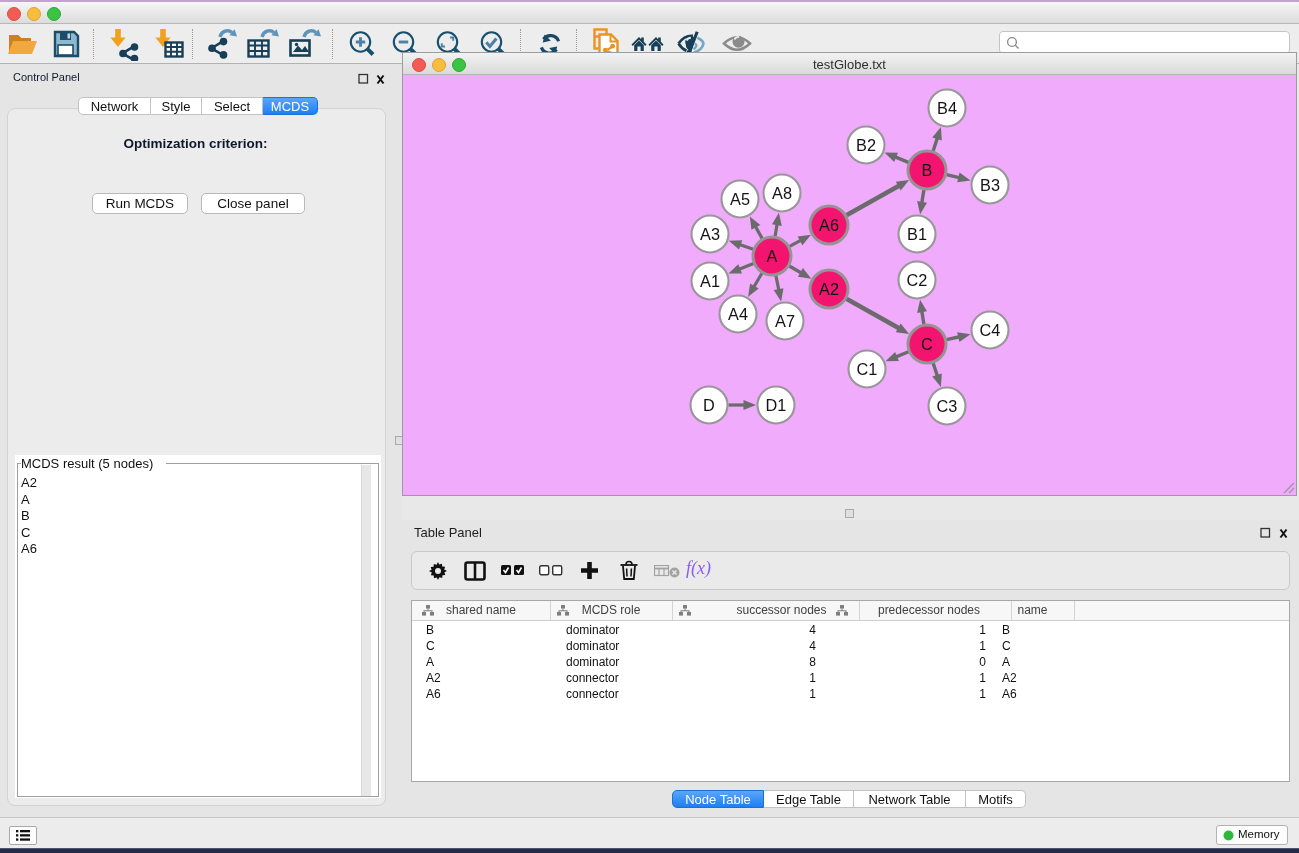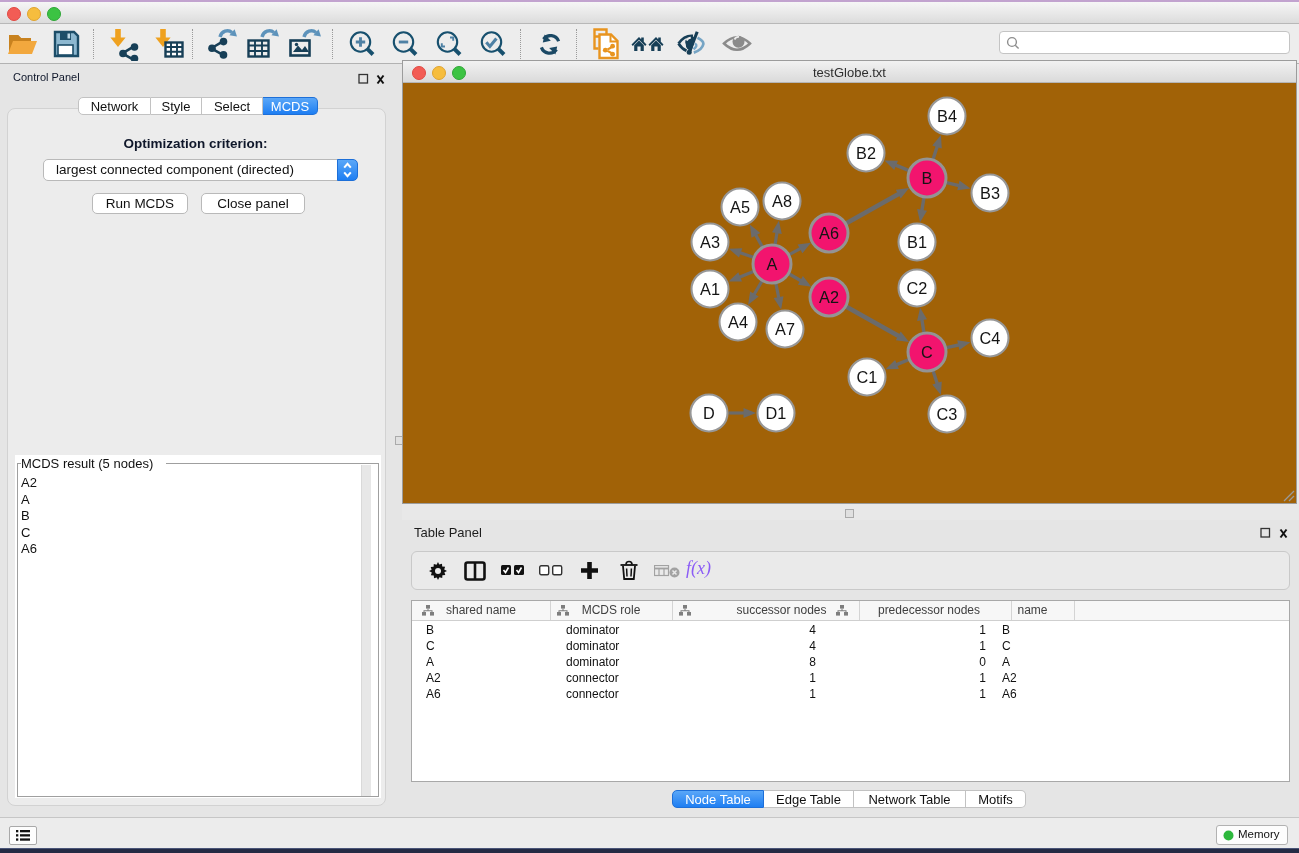--- a/index.html
+++ b/index.html
@@ -36,21 +36,21 @@
 #btn-close{top:129px;left:201px;width:102px;}
 #groupbox{top:391px;left:15px;width:366px;height:343px;background:#fff;}
 .gbline{position:absolute;background:#9f9f9f;}
 #gb-label{top:392px;left:21px;font-size:13px;color:#111;}
 #gb-list{top:411px;left:21px;font-size:13px;color:#111;line-height:16.5px;}
 #gb-scroll{top:401px;left:361px;width:9px;height:331px;background:#e7e7e7;border-left:1px solid #d9d9d9;}
 
 #vdiv{top:64px;left:391px;width:11px;height:753px;background:#e5e5e5;}
 .grip{width:7px;height:7px;background:#e0e0e0;border:1px solid #aaa;}
 
-#netwin{top:60px;left:402px;width:893px;height:442px;border:1px solid #9c9c9c;background:#a16207;}
+#netwin{top:52px;left:402px;width:893px;height:442px;border:1px solid #9c9c9c;background:#f0abfc;}
 #nw-titlebar{top:0;left:0;width:893px;height:21px;background:linear-gradient(#f2f2f2,#dadada);border-bottom:1px solid #b5b5b5;}
 #nw-title{top:4px;left:0;width:893px;text-align:center;font-size:13px;color:#2e2e2e;}
 
 #tablepanel{top:520px;left:402px;width:897px;height:297px;background:#e5e5e5;}
 #tp-title{top:5px;left:12px;font-size:13px;color:#1d1d1d;}
 #tp-toolbar{top:31px;left:9px;width:877px;height:37px;background:#eaeaea;border:1px solid #c9c9c9;border-radius:6px;}
 #tp-table{top:80px;left:9px;width:877px;height:180px;background:#fff;border:1px solid #a8a8a8;}
 #th{height:19px;background:#f7f7f7;border-bottom:1px solid #cfcfcf;position:relative;}
 .thcell{position:absolute;top:0;height:19px;border-right:1px solid #d4d4d4;font-size:12px;color:#404040;text-align:center;line-height:19px;}
 .trow{position:absolute;font-size:12px;color:#111;height:16px;line-height:16px;}
@@ -200,28 +200,20 @@
    <path d="M19.5 2.5 L25.5 10.5 M25.5 2.5 L19.5 10.5" stroke="#111" stroke-width="2"></path>
  </svg>
  <div class="abs" id="cp-inner"></div>
  <div class="abs tabs" id="cp-tabs">
   <div class="tab first" style="width:71px">Network</div>
   <div class="tab" style="width:50px">Style</div>
   <div class="tab" style="width:60px">Select</div>
   <div class="tab last sel" style="width:54px">MCDS</div>
  </div>
  <div class="abs" id="opt-label">Optimization criterion:</div>
- <div class="abs" id="dropdown">
-   <div class="abs" id="dd-text">largest connected component (directed)</div>
-   <div class="abs" id="dd-btn">
-     <svg width="19" height="20">
-          <path d="M6.2 7.6 L9.5 3.8 L12.8 7.6 M6.2 12.4 L9.5 16.2 L12.8 12.4" fill="none" stroke="#fff" stroke-width="2"></path>
-        </svg>
-   </div>
- </div>
  <div class="abs btn" id="btn-run">Run MCDS</div>
  <div class="abs btn" id="btn-close">Close panel</div>
  <div class="abs" id="groupbox">
   <div class="gbline" style="left:2px;top:8px;width:4px;height:1px"></div>
   <div class="gbline" style="left:151px;top:8px;width:213px;height:1px"></div>
   <div class="gbline" style="left:2px;top:8px;width:1px;height:334px"></div>
   <div class="gbline" style="left:363px;top:8px;width:1px;height:334px"></div>
   <div class="gbline" style="left:2px;top:341px;width:362px;height:1px"></div>
  </div>
  <div class="abs" id="gb-scroll"></div>

